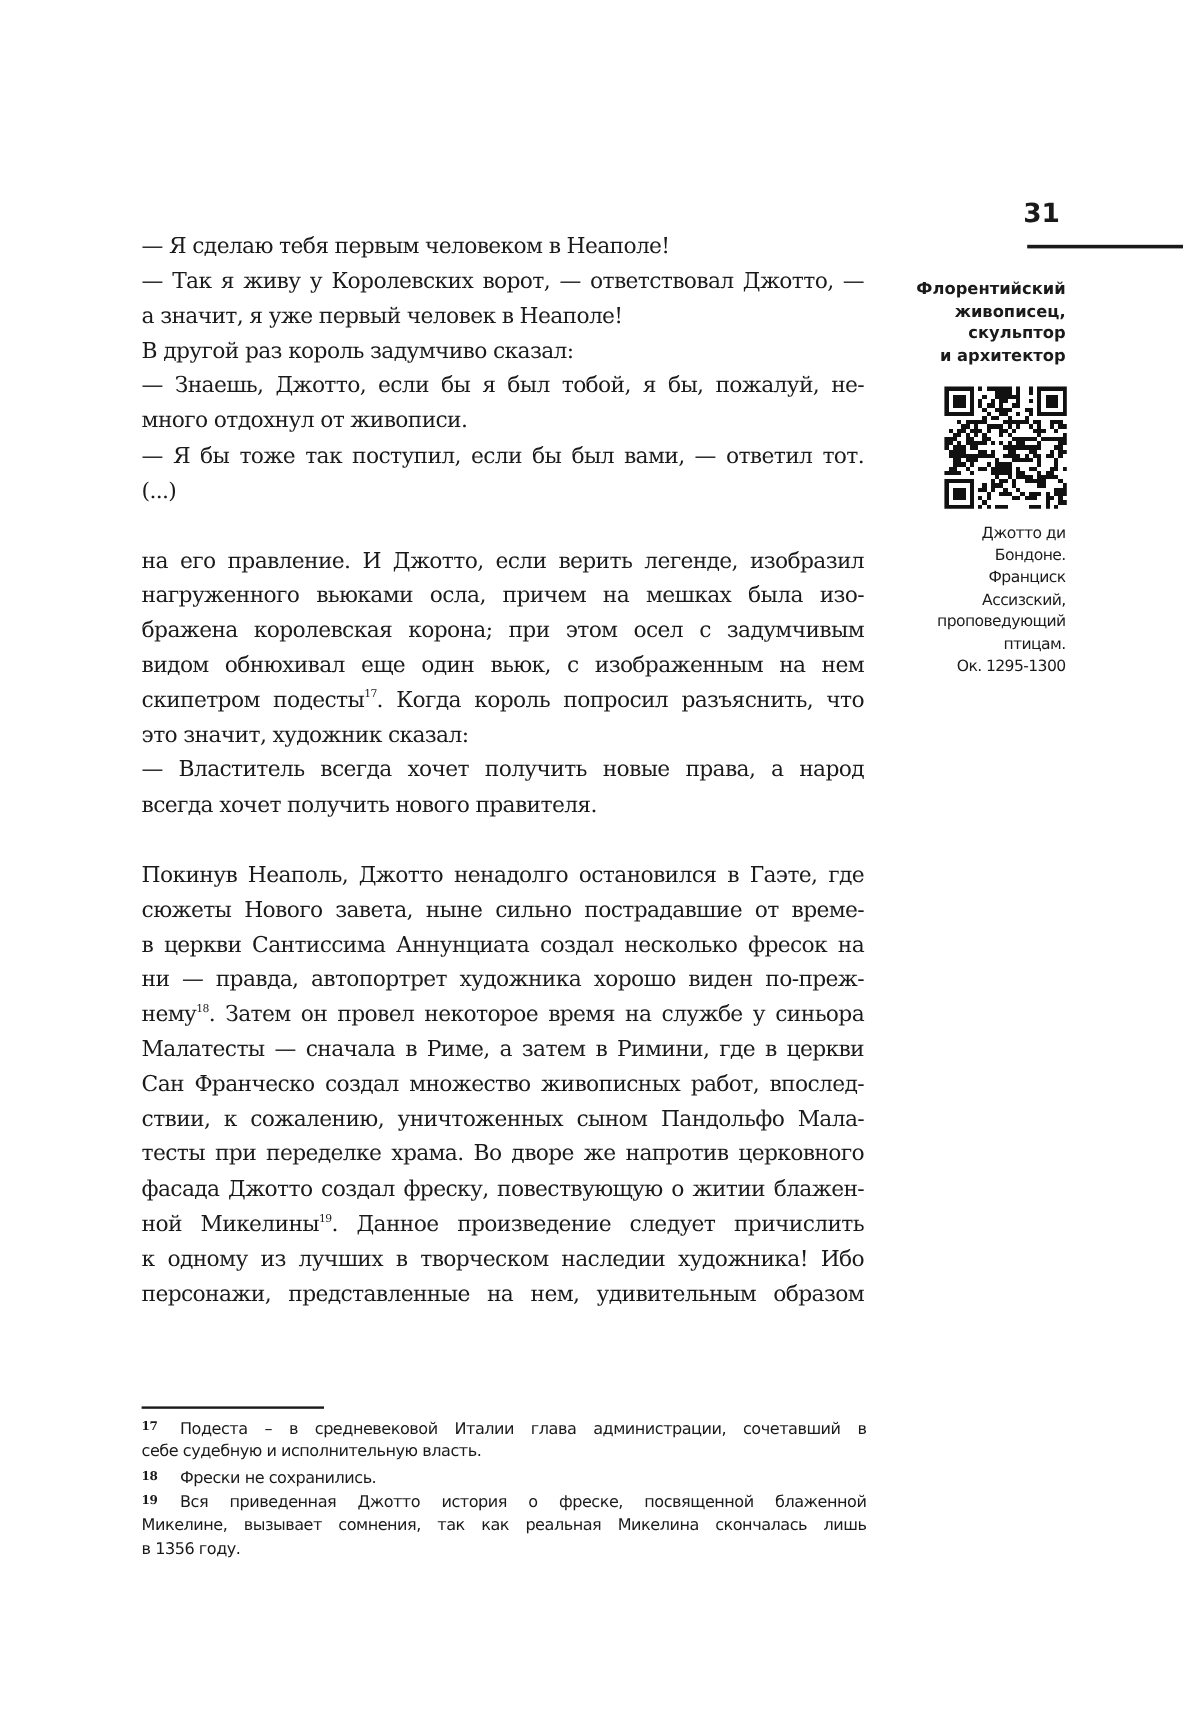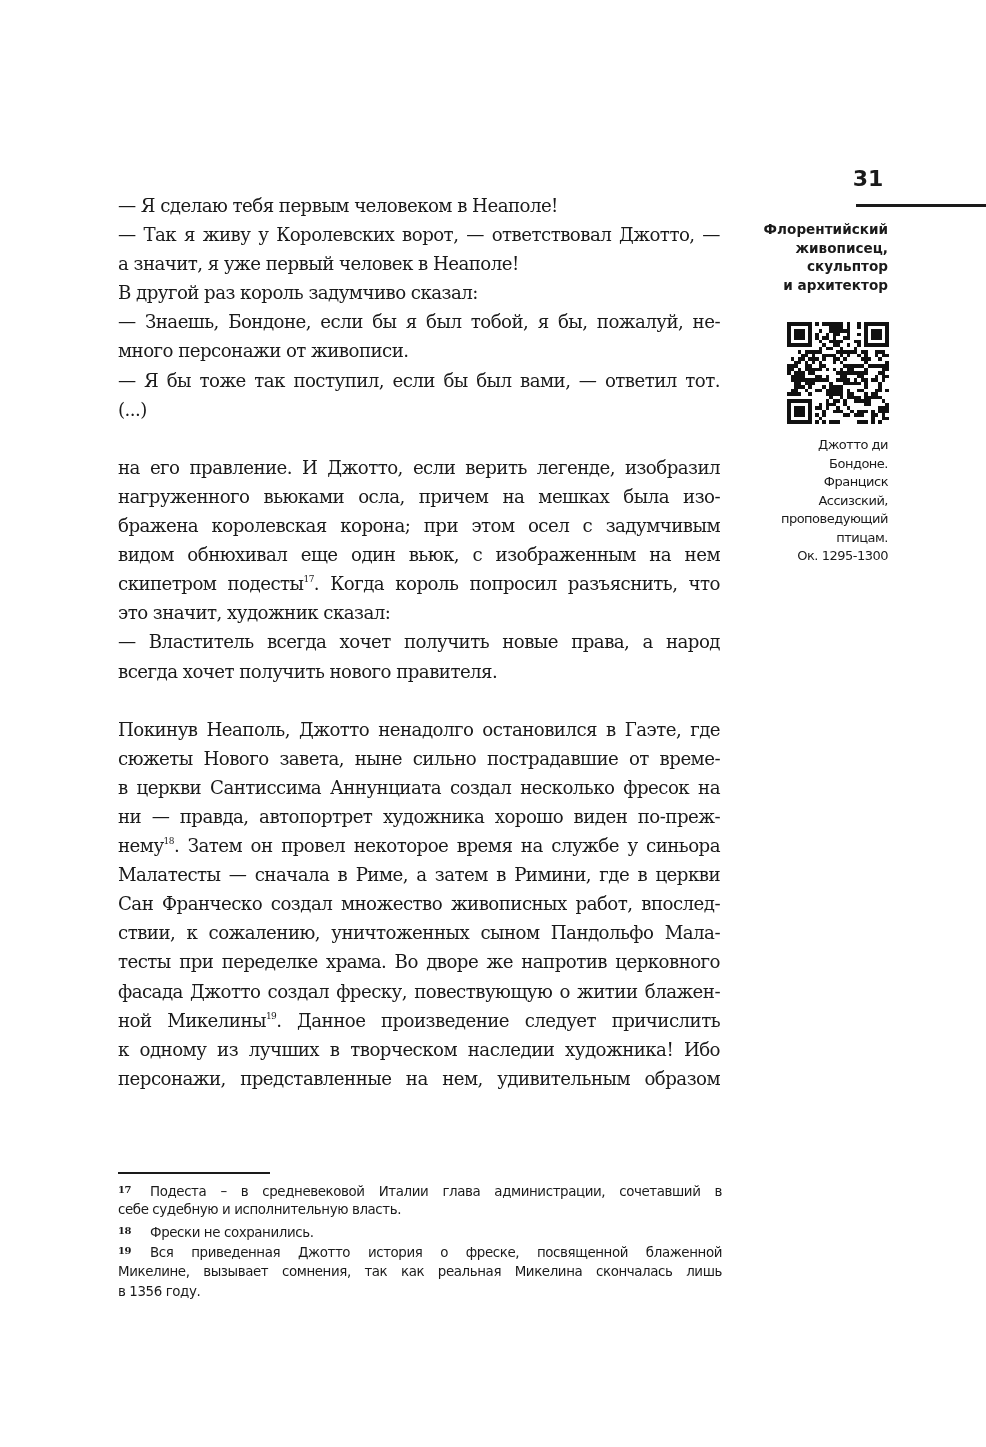--- a/index.html
+++ b/index.html
@@ -6,21 +6,21 @@
   body { width: 986px; height: 1447px; position: relative; overflow: hidden; color: #1a1a1a; }
   .page-number {
     position: absolute; left: 848px; top: 166px; width: 40px;
     font-family: "DejaVu Sans", sans-serif; font-weight: bold; font-size: 22px; text-align: center;
   }
   .top-rule { position: absolute; left: 856px; top: 204px; width: 130px; height: 3px; background: #1a1a1a; }
   .sidenote {
     position: absolute; right: 98px; text-align: right;
     font-family: "DejaVu Sans", sans-serif; color: #1a1a1a;
   }
-  .sidenote-title { top: 220px; width: 200px; font-size: 13.6px; font-weight: bold; line-height: 18.5px; }
+  .sidenote-title { top: 232px; width: 200px; font-size: 13.6px; font-weight: bold; line-height: 18.5px; }
   .sidenote-caption { top: 436px; width: 170px; font-size: 13px; line-height: 18.5px; letter-spacing: -0.5px; }
   .sidenote-title span, .sidenote-caption span { display: block; }
   .qr { position: absolute; left: 787px; top: 322px; width: 102px; height: 102px; }
   .main {
     position: absolute; left: 118px; top: 191px; width: 602px;
     font-family: "DejaVu Serif", serif; font-size: 18.2px; line-height: 29.1px; letter-spacing: -0.55px;
   }
   .line { display: block; white-space: nowrap; text-align: justify; text-align-last: justify; height: 29.1px; }
   .line.last { text-align-last: left; }
   .gap { height: 29.1px; }
@@ -387,22 +387,22 @@
   <span>птицам.</span>
   <span>Ок. 1295-1300</span>
 </div>
 
 <div class="main">
   <div>
     <span class="line last">— Я сделаю тебя первым человеком в Неаполе!</span>
     <span class="line">— Так я живу у Королевских ворот, — ответствовал Джотто, —</span>
     <span class="line last">а значит, я уже первый человек в Неаполе!</span>
     <span class="line last">В другой раз король задумчиво сказал:</span>
-    <span class="line">— Знаешь, Бондоне, если бы я был тобой, я бы, пожалуй, не-</span>
-    <span class="line last">много персонажи от живописи.</span>
+    <span class="line">— Знаешь, Джотто, если бы я был тобой, я бы, пожалуй, не-</span>
+    <span class="line last">много отдохнул от живописи.</span>
     <span class="line">— Я бы тоже так поступил, если бы был вами, — ответил тот.</span>
     <span class="line last">(...)</span>
   </div>
   <div class="gap"></div>
   <div>
     <span class="line">на его правление. И Джотто, если верить легенде, изобразил</span>
     <span class="line">нагруженного вьюками осла, причем на мешках была изо-</span>
     <span class="line">бражена королевская корона; при этом осел с задумчивым</span>
     <span class="line">видом обнюхивал еще один вьюк, с изображенным на нем</span>
     <span class="line"><span>скипетром подесты</span><sup class="fn">17</sup><span>. Когда король попросил разъяснить, что</span></span>

